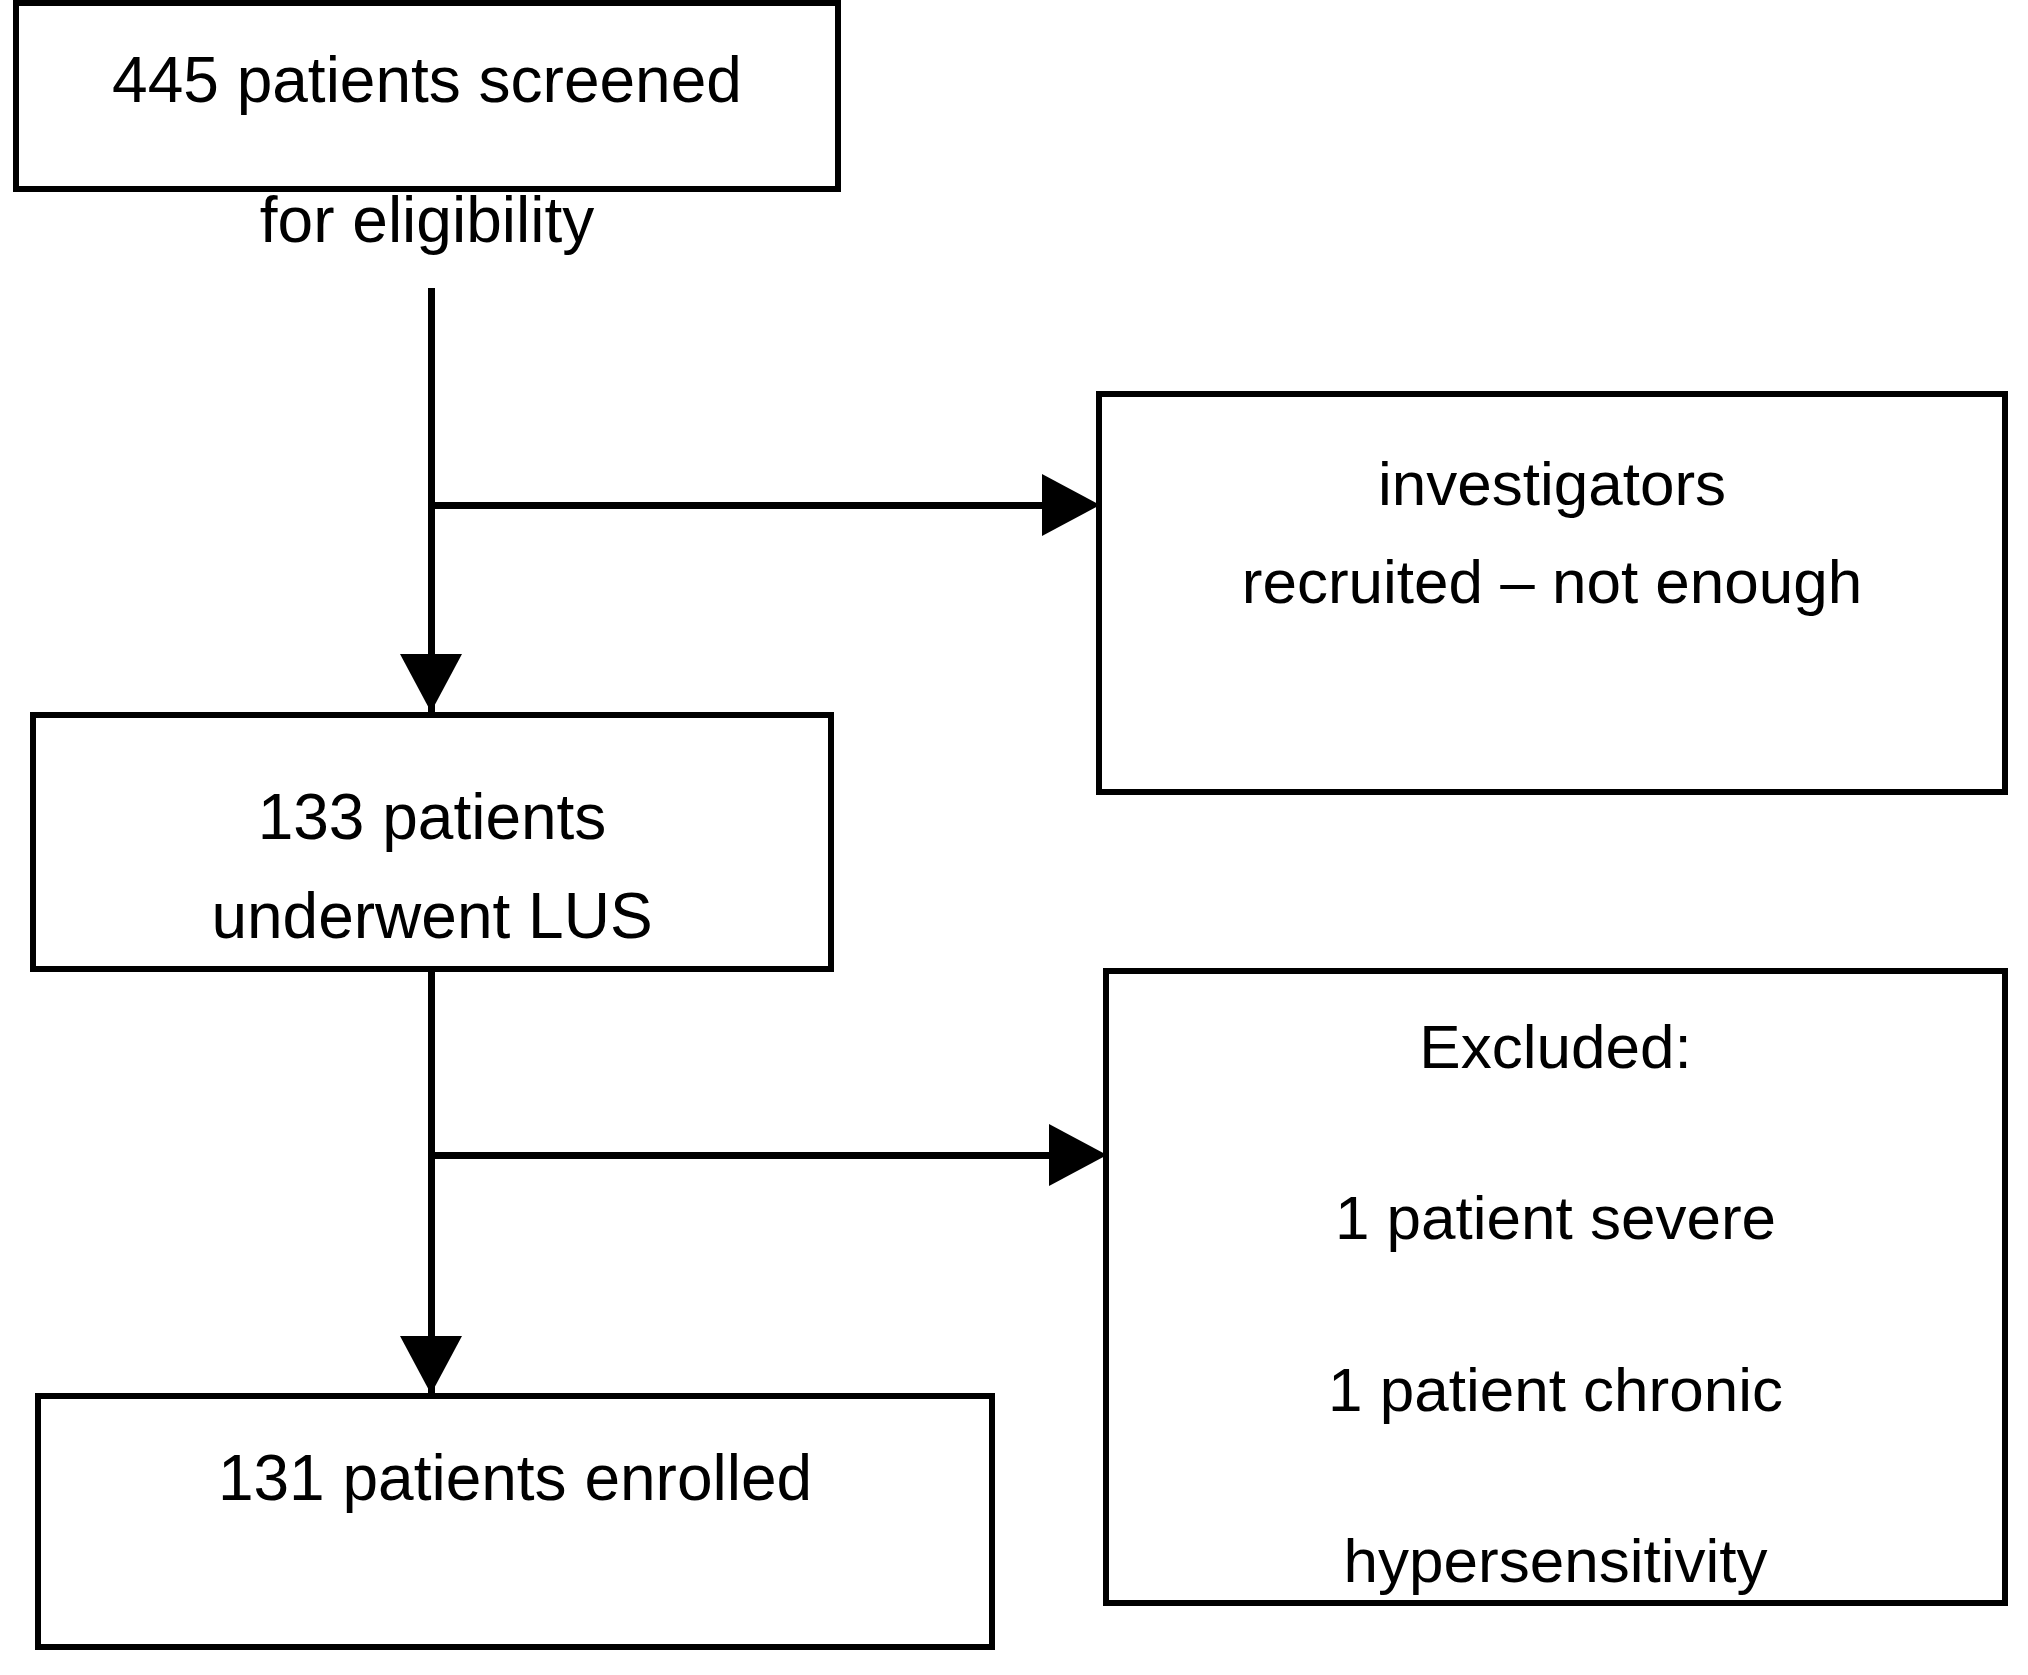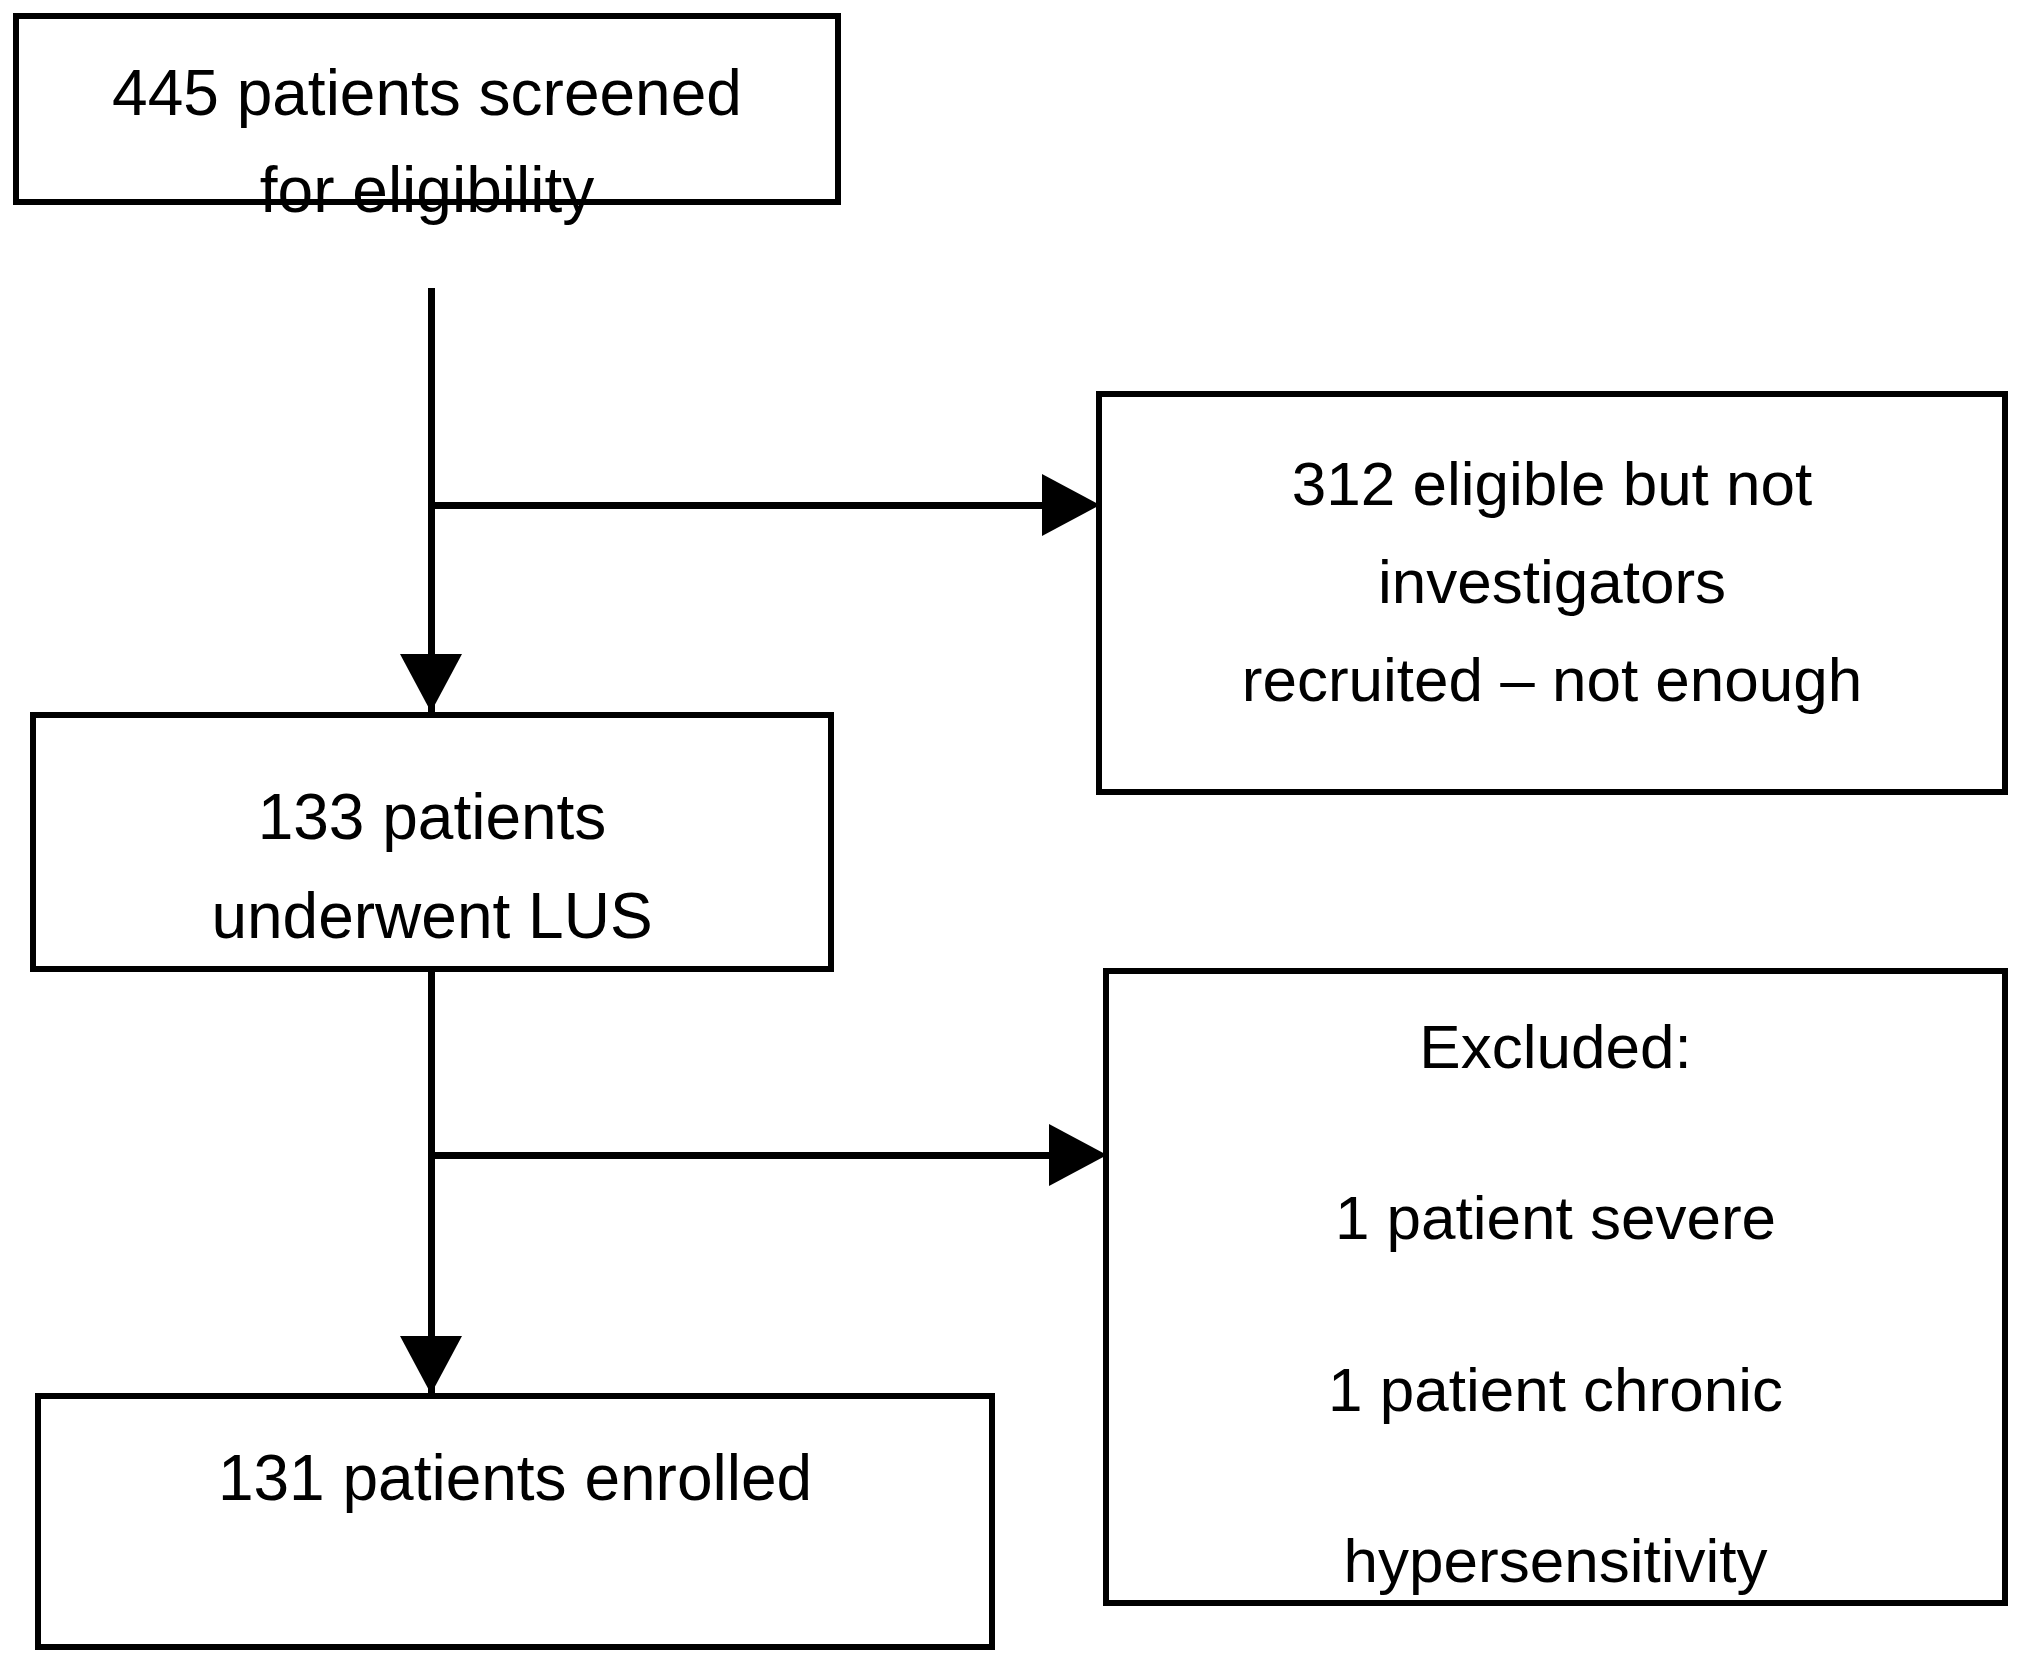--- a/index.html
+++ b/index.html
@@ -29,25 +29,26 @@
     display: block;
     width: 100%;
     text-align: center;
     white-space: nowrap;
     font-weight: 400;
   }
 
   
   #box-screened {
     left: 13px;
-    top: 13px;
+    top: 0;
     width: 828px;
     height: 192px;
     justify-content: flex-start;
     padding-top: 26px;
+    gap: 43px;
   }
   #box-screened .box-line { font-size: 64px; line-height: 1.52; }
 
   
   #box-lus {
     left: 30px;
     top: 712px;
     width: 804px;
     height: 260px;
     justify-content: flex-end;
@@ -129,21 +130,20 @@
   <div class="flow-box" id="box-lus">
     <span class="box-line">133 patients</span>
     <span class="box-line">underwent LUS</span>
   </div>
 
   <div class="flow-box" id="box-enrolled">
     <span class="box-line">131 patients enrolled</span>
   </div>
 
   <div class="flow-box" id="box-not-recruited">
-    <span class="box-line">312 eligible but not</span>
     <span class="box-line">investigators</span>
     <span class="box-line">recruited – not enough</span>
   </div>
 
   <div class="flow-box" id="box-excluded">
     <span class="box-line">Excluded:</span>
     <span class="box-line">1 patient severe</span>
     <span class="box-line">1 patient chronic</span>
     <span class="box-line">hypersensitivity</span>
   </div>

